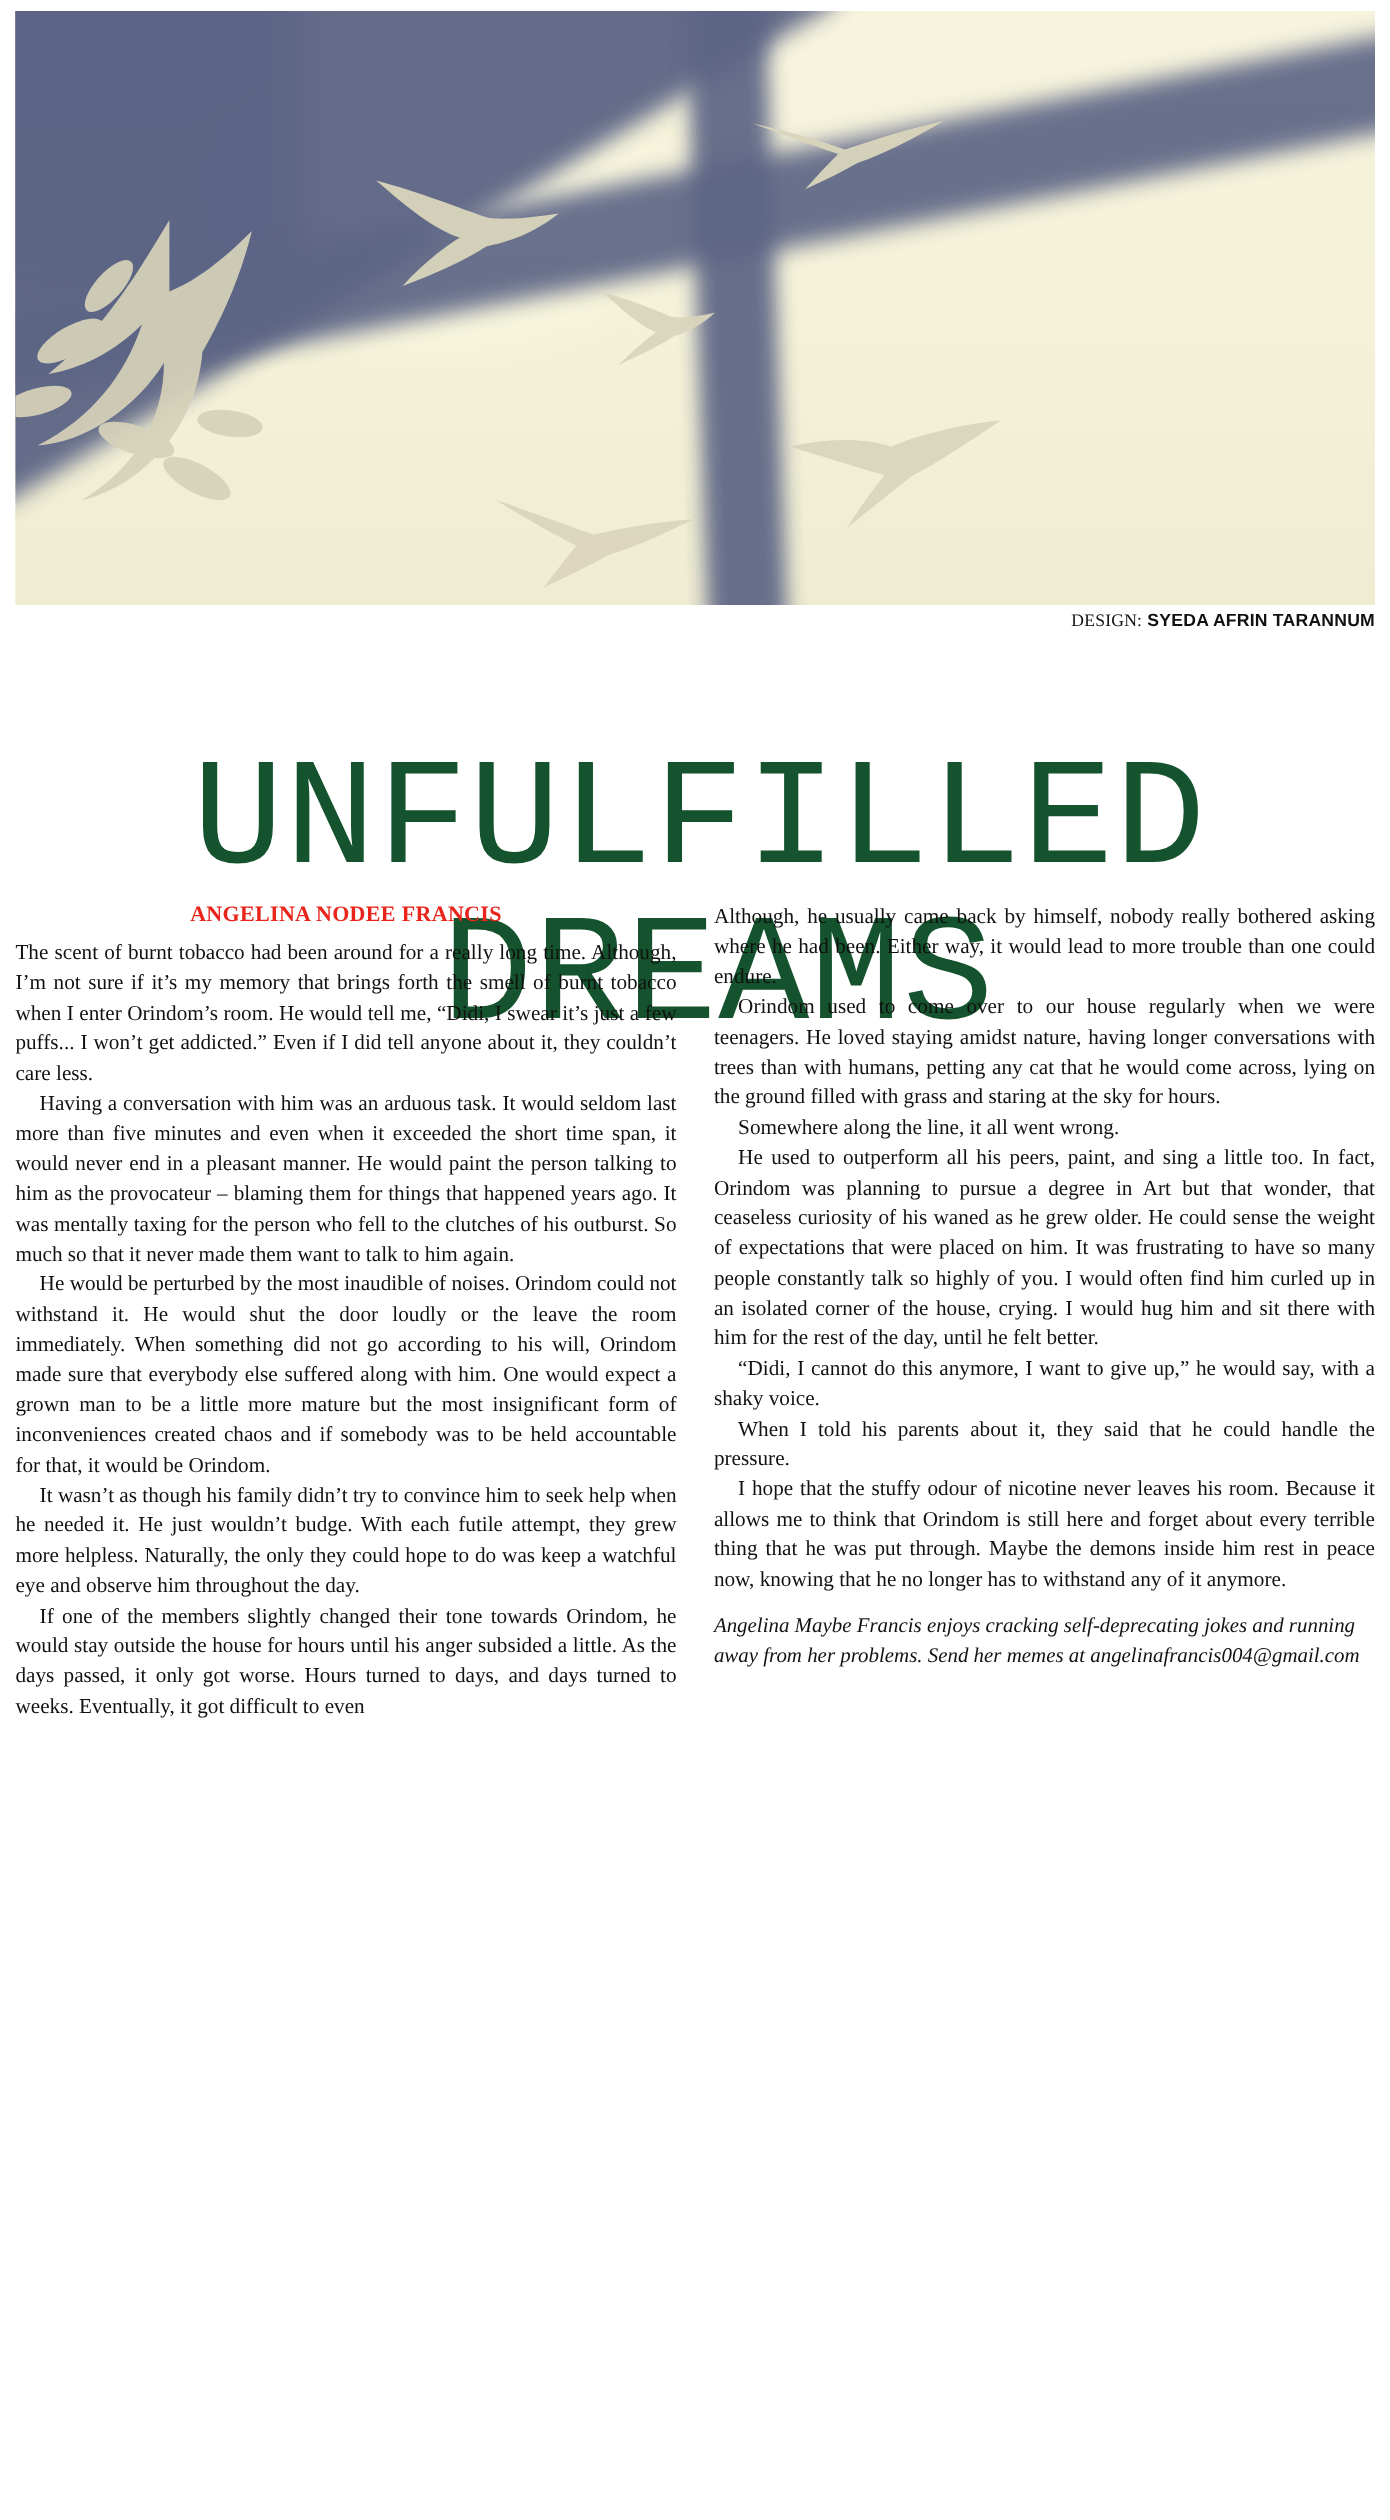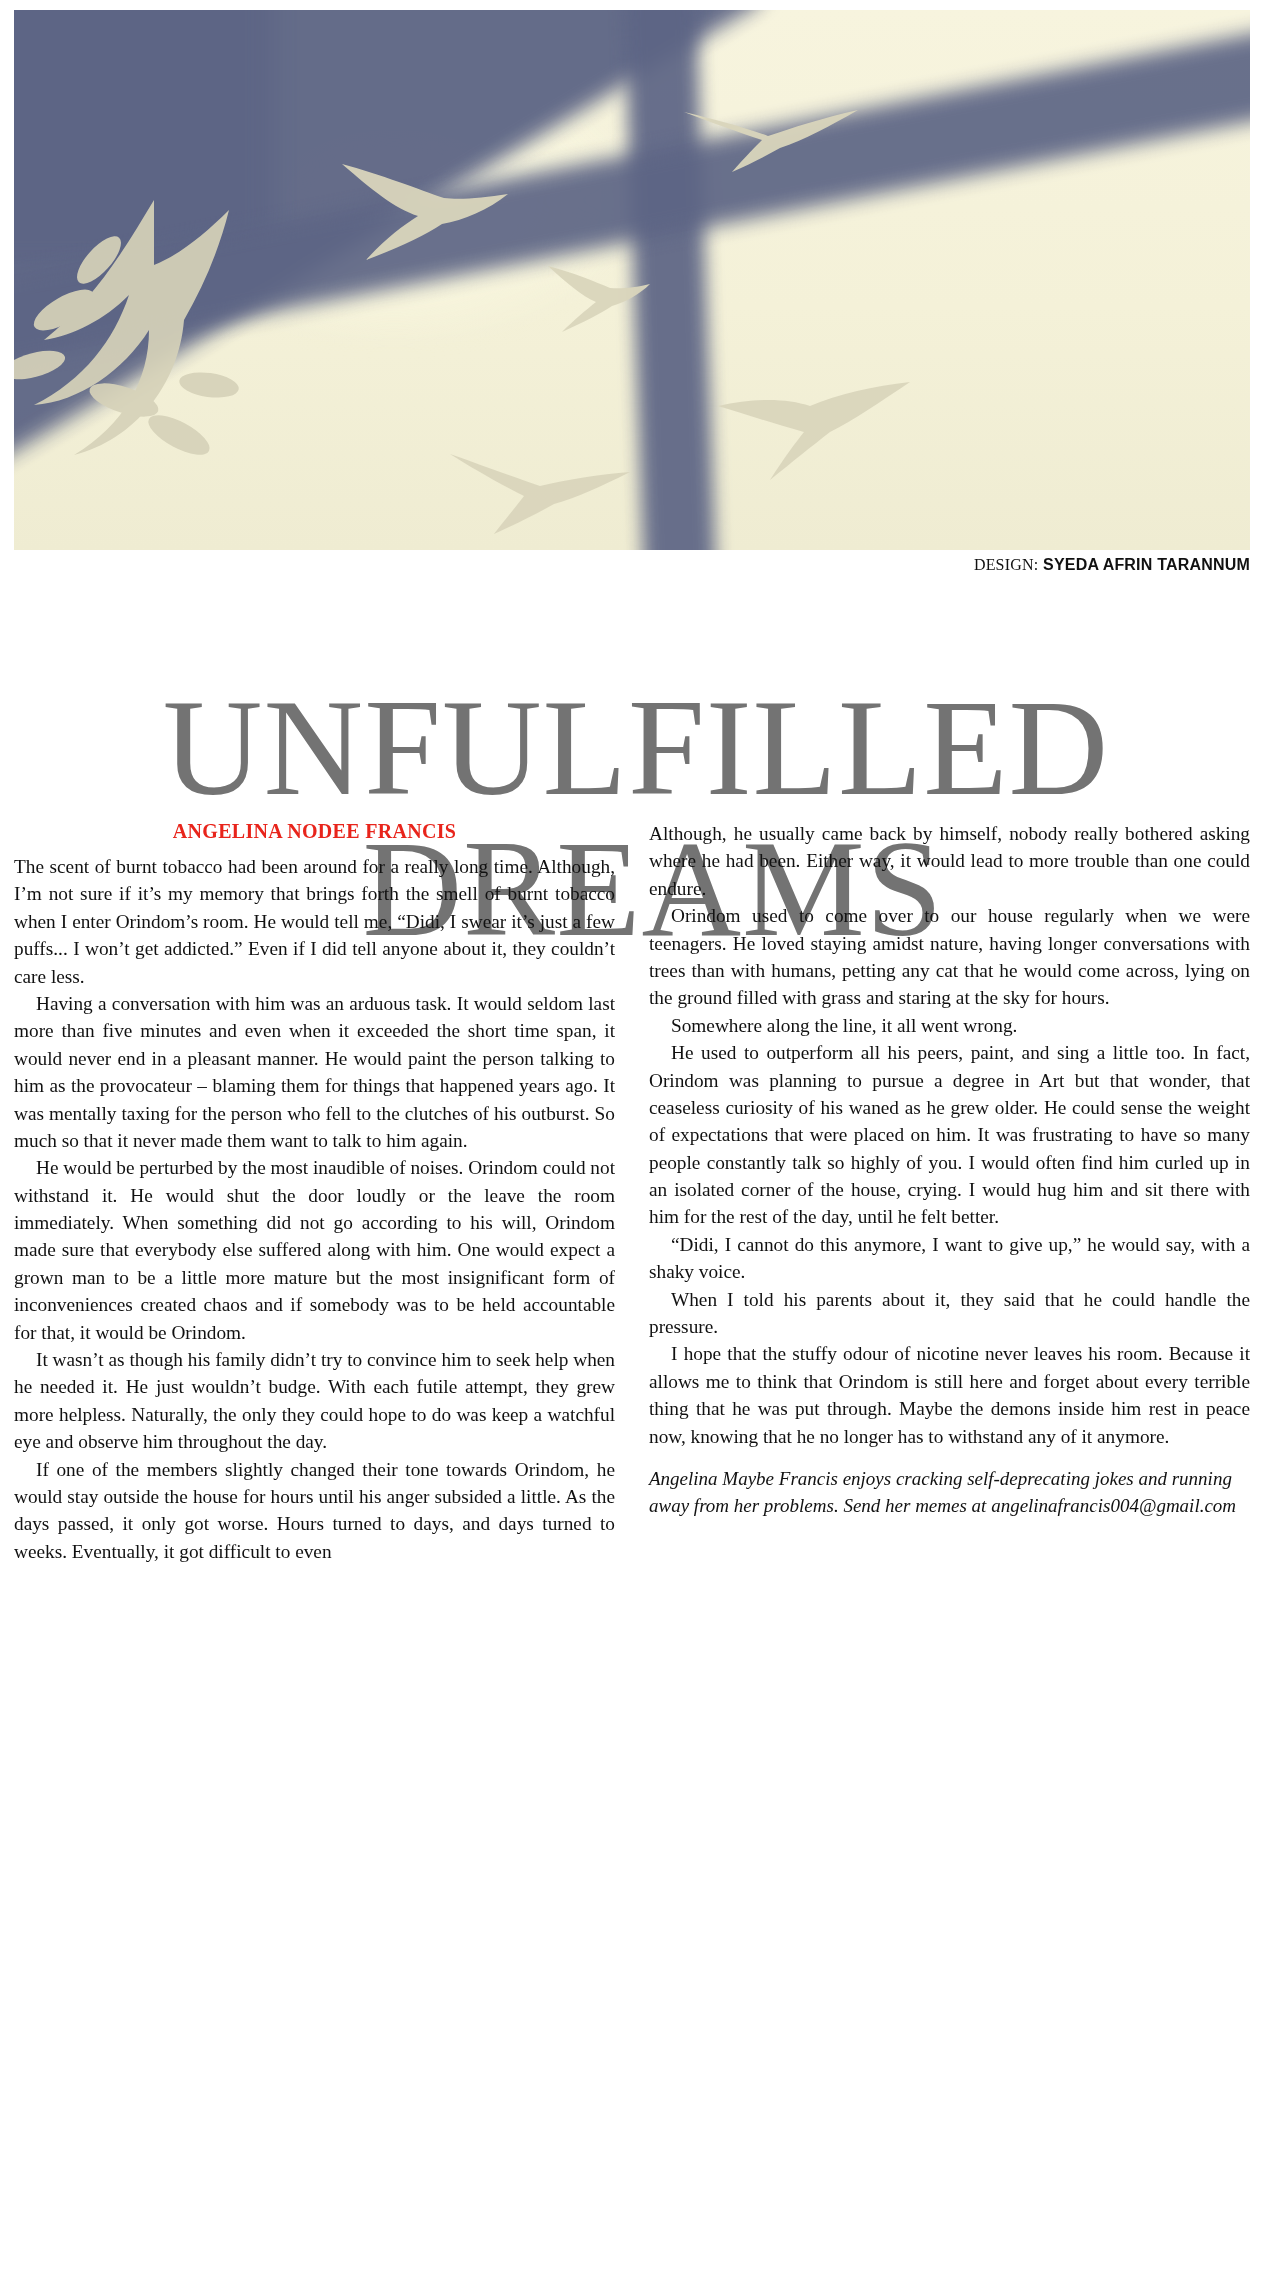--- a/index.html
+++ b/index.html
@@ -112,26 +112,26 @@
   .design-line .label { font-weight: 400; font-family: Liberation Serif, serif; }
   .design-line .name { font-weight: 700; }
 
   
   .headline {
     position: absolute;
     left: 0;
     right: 0;
     top: 586px;
     text-align: center;
-    font-family: Liberation Serif, serif;
+    font-family: Liberation Mono, monospace;
     font-weight: 300;
     font-size: 138px;
     line-height: 1.02;
     letter-spacing: 1px;
-    color: #737373;
+    color: #14532d;
   }
   .headline .l1 { display: block; padding-left: 8px; }
   .headline .l2 { display: block; padding-left: 10px; margin-left: 32px; }
 
   
   .article {
     position: absolute;
     left: 14px;
     top: 820px;
     width: 1236px;

